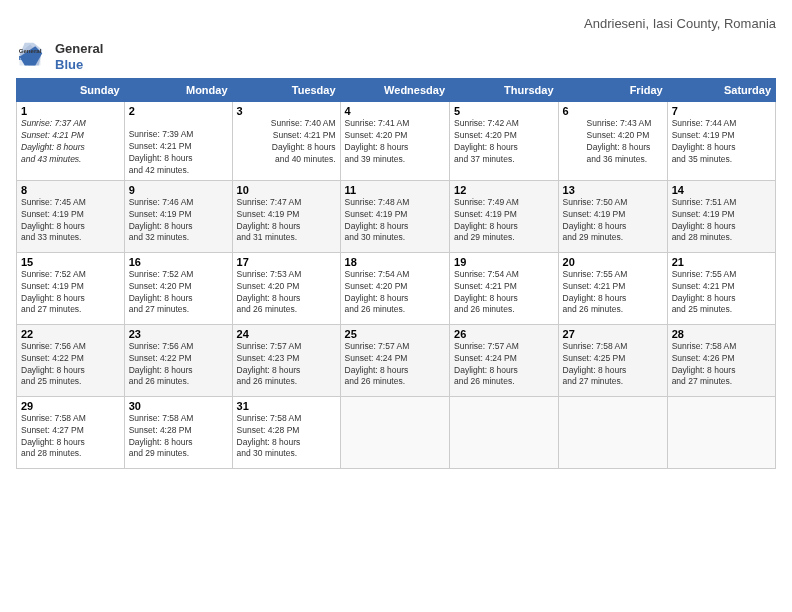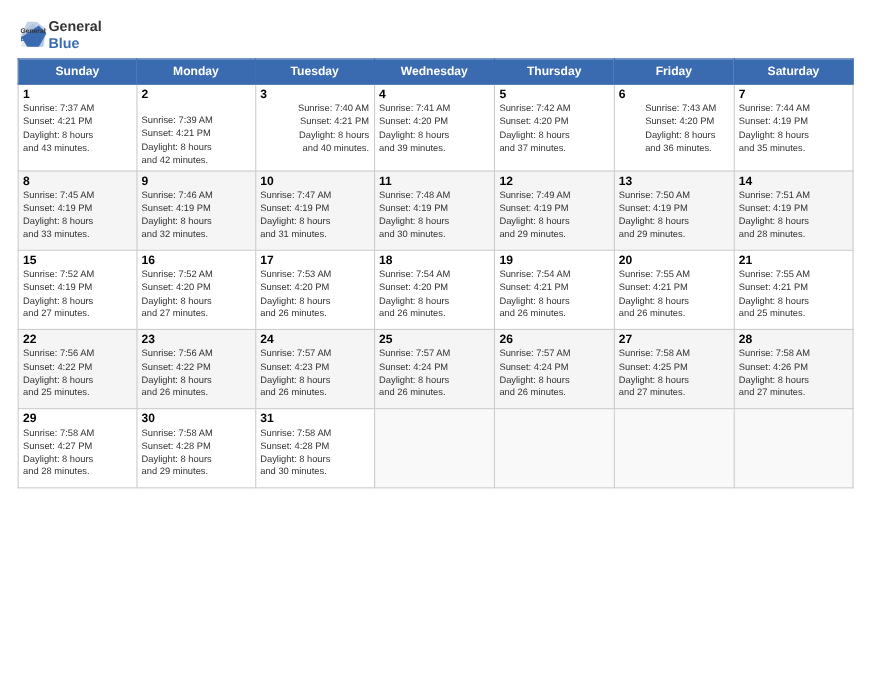--- a/index.html
+++ b/index.html
@@ -15,22 +15,23 @@
       padding: 16px 16px 8px 16px;
     }
     .header-area {
       display: flex;
       align-items: flex-start;
       justify-content: space-between;
       margin-bottom: 6px;
     }
     .logo {
       display: flex;
-      align-items: center;
-      gap: 0;
+      align-items: flex-start;
+      gap: 11px;
+      margin-top: 25px;
     }
     .logo-text {
       font-size: 13px;
       font-weight: bold;
       color: #333;
       line-height: 1.2;
     }
     .logo-icon {
       width: 28px;
       height: 28px;
@@ -50,21 +51,21 @@
     }
     table {
       width: 100%;
       border-collapse: collapse;
       font-size: 9.5px;
     }
     thead th {
       background-color: #3a6ab0;
       color: #fff;
       padding: 5px 4px;
-      text-align: center;
+      text-align: right;
       font-size: 11px;
       font-weight: bold;
       border: 1px solid #3a6ab0;
     }
     tbody td {
       border: 1px solid #ccc;
       padding: 3px 4px;
       vertical-align: top;
       height: 72px;
       width: 113px;
@@ -101,40 +102,41 @@
         <polygon points="22,6 30,14 22,28 10,28 4,18" fill="#3a6ab0"></polygon>
         <text x="3" y="14" font-size="7" font-weight="bold" fill="#333" font-family="Arial">General</text>
         <text x="3" y="22" font-size="7" font-weight="bold" fill="#3a6ab0" font-family="Arial">Blue</text>
       </svg>
       <div>
         <div class="logo-text">General</div>
         <div class="logo-text" style="color:#3a6ab0;">Blue</div>
       </div>
     </div>
     <div class="title-area">
+      <div class="subtitle">Andrieseni, Iasi County, Romania</div>
     </div>
   </div>
 
   <table>
     <thead>
       <tr id="weekday-header">
           <th>Sunday</th>
           <th>Monday</th>
           <th>Tuesday</th>
           <th>Wednesday</th>
           <th>Thursday</th>
           <th>Friday</th>
           <th>Saturday</th>
         </tr>
     </thead>
     <tbody id="calendar-body">
         <tr>
           <td>
             <span class="day-num">1</span>
-            <div class="day-info" style="white-space: pre-line;">Sunrise: 7:37 AM
+            <div class="day-info" style="white-space: pre-line; font-style: italic;">Sunrise: 7:37 AM
 Sunset: 4:21 PM
 Daylight: 8 hours
 and 43 minutes.</div>
           </td>
           <td>
             <span class="day-num">2</span>
             <div class="day-info" style="white-space: pre-line; margin-top: 12px;">Sunrise: 7:39 AM
 Sunset: 4:21 PM
 Daylight: 8 hours
 and 42 minutes.</div>

